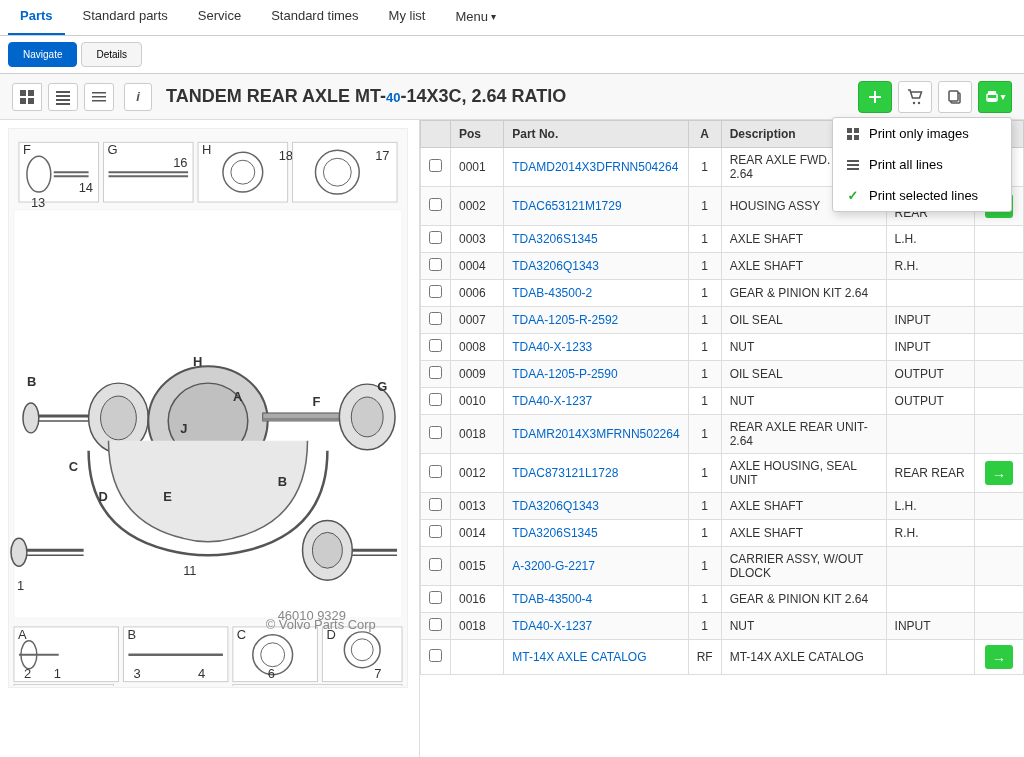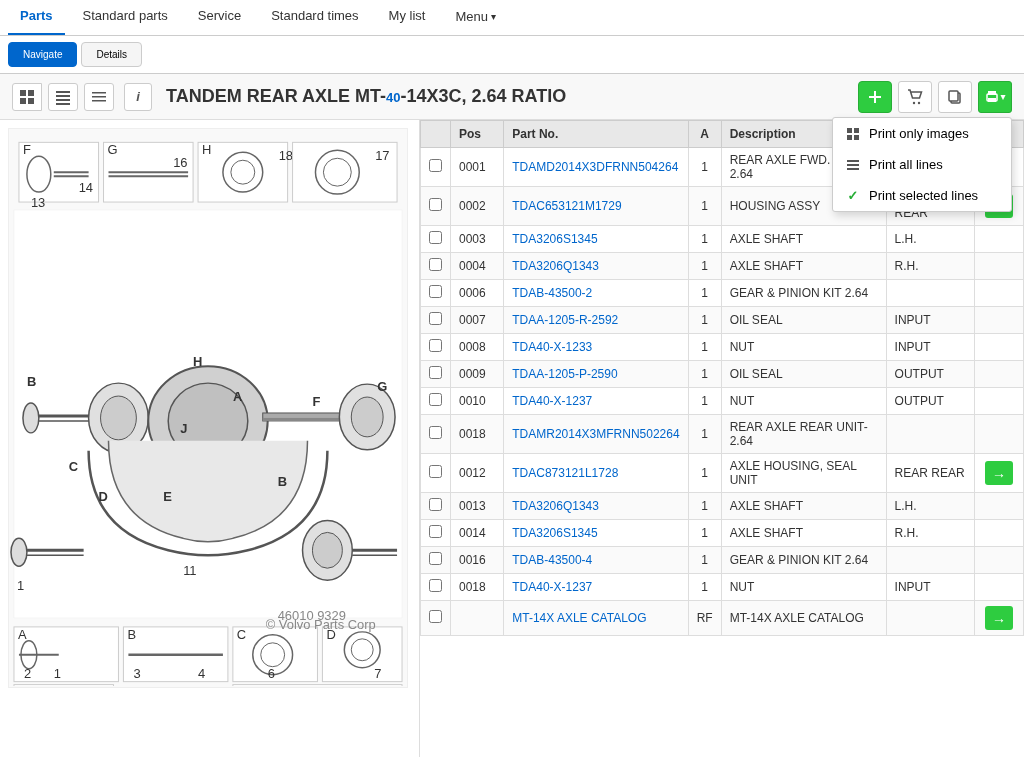--- a/index.html
+++ b/index.html
@@ -418,20 +418,29 @@
             <td class="cb-cell"><input type="checkbox" style=""></td>
             <td class="pos-cell">0014</td>
             <td class="partno-cell" style="color: rgb(0, 102, 204); cursor: pointer;">TDA3206S1345</td>
             <td class="a-cell">1</td>
             <td class="desc-cell">AXLE SHAFT</td>
             <td class="notes-cell">R.H.</td>
             <td class="action-cell"></td>
           </tr>
           <tr>
             <td class="cb-cell"><input type="checkbox" style=""></td>
+            <td class="pos-cell">0015</td>
+            <td class="partno-cell" style="color: rgb(0, 102, 204); cursor: pointer;">A-3200-G-2217</td>
+            <td class="a-cell">1</td>
+            <td class="desc-cell">CARRIER ASSY, W/OUT DLOCK</td>
+            <td class="notes-cell"></td>
+            <td class="action-cell"></td>
+          </tr>
+          <tr>
+            <td class="cb-cell"><input type="checkbox" style=""></td>
             <td class="pos-cell">0016</td>
             <td class="partno-cell" style="color: rgb(0, 102, 204); cursor: pointer;">TDAB-43500-4</td>
             <td class="a-cell">1</td>
             <td class="desc-cell">GEAR &amp; PINION KIT 2.64</td>
             <td class="notes-cell"></td>
             <td class="action-cell"></td>
           </tr>
           <tr>
             <td class="cb-cell"><input type="checkbox" style=""></td>
             <td class="pos-cell">0018</td>

